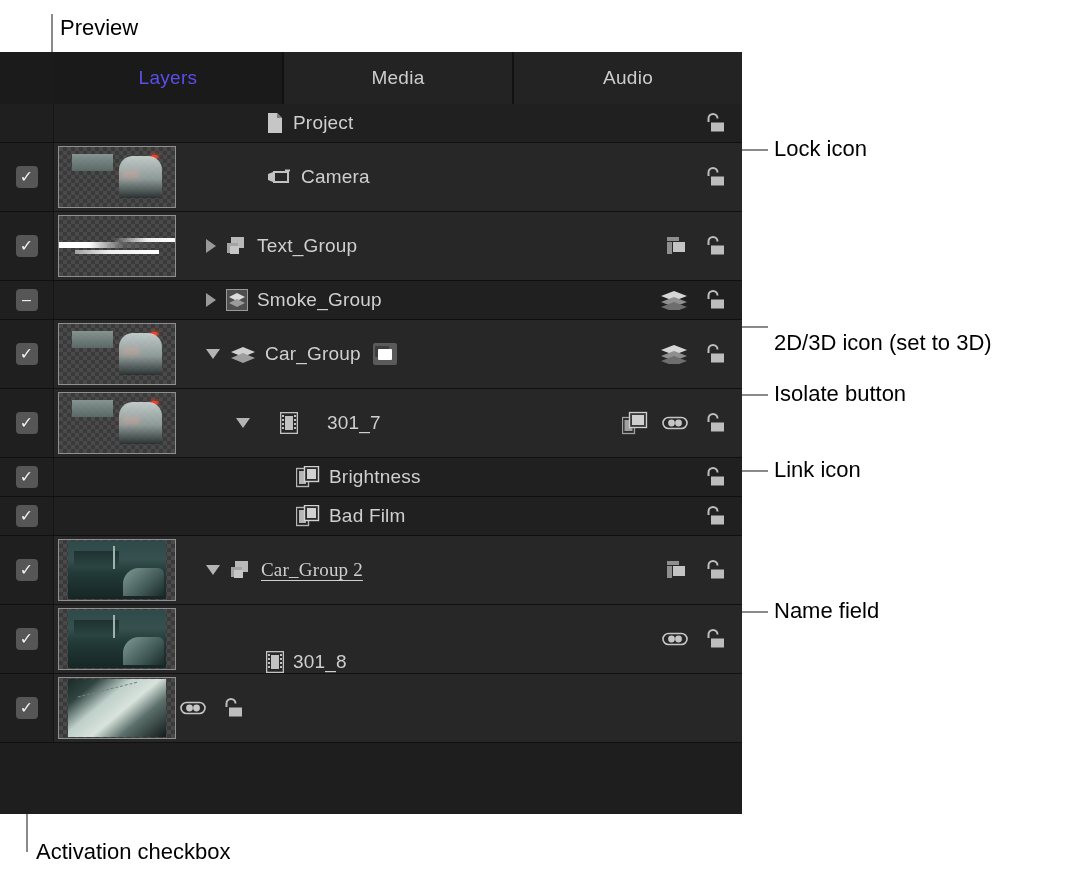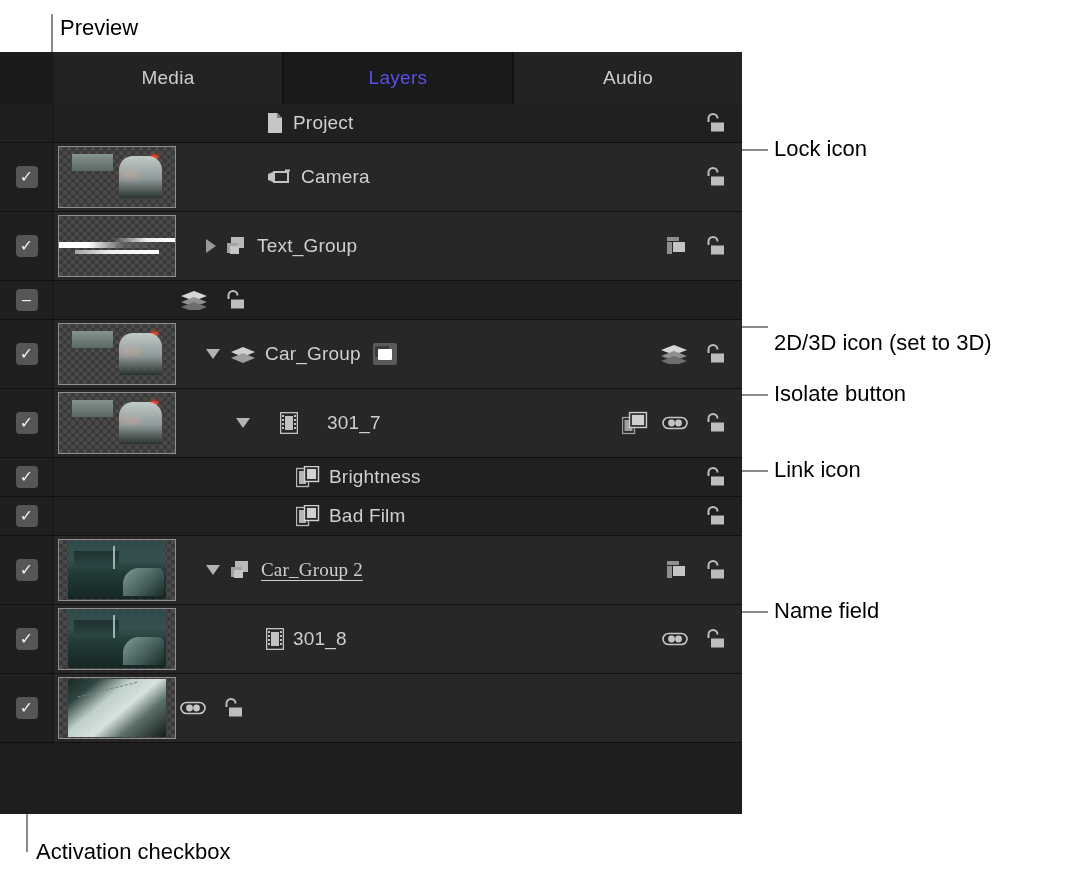--- a/index.html
+++ b/index.html
@@ -296,22 +296,22 @@
 <div class="leader" style="left:336px; top:611px; width:432px; height:2px;"></div>
 <div class="callout-label" style="left:774px; top:600px;">Name field</div>
 
 <div class="leader" style="left:26px; top:790px; width:2px; height:62px;"></div>
 <div class="callout-label" style="left:36px; top:841px;">Activation checkbox</div>
 
 <div id="layers-panel">
 
   <div class="tabbar">
     <div class="tab-gutter"></div>
+    <div class="tab active">Layers</div>
     <div class="tab">Media</div>
-    <div class="tab active">Layers</div>
     <div class="tab">Audio</div>
   </div>
 
   <div id="rows-container">
       <div class="row dark" style="height: 39px;">
         <div class="cell-check"></div>
         <div class="cell-thumb"></div>
         <div class="cell-main" style="padding-left: 56px;">
           <span class="disclosure none"></span>
           <span class="icon">
@@ -401,20 +401,31 @@
               <rect x="9" y="11.5" width="13" height="9" fill="#bdbdbd"></rect>
             </svg>
           </span>
         </div>
       </div>
       <div class="row dark" style="height: 39px;">
         <div class="cell-check">
           <div class="checkbox">–</div>
         </div>
         <div class="cell-thumb"></div>
+        <div class="cell-main" style="padding-left: 26px;">
+          <span class="disclosure closed"></span>
+          <span class="icon">
+            <svg width="22" height="22" viewBox="0 0 22 22" fill="none">
+              <rect x="0.5" y="0.5" width="21" height="21" fill="#4e4e4e" stroke="#9a9a9a"></rect>
+              <path d="M11 4 L19 8 L11 12 L3 8 Z" fill="#dcdcdc"></path>
+              <path d="M11 10 L19 14 L11 18 L3 14 Z" fill="#9b9b9b"></path>
+            </svg>
+          </span>
+          <span class="row-label">Smoke_Group</span>
+        </div>
         <div class="cell-right">
           <span class="icon" style="margin-right:0">
             <svg width="28" height="20" viewBox="0 0 28 20" fill="none">
               <path d="M14 1 L27 6 L14 11 L1 6 Z" fill="#d6d6d6"></path>
               <path d="M14 7 L27 12 L14 17 L1 12 Z" fill="#8f8f8f"></path>
               <path d="M14 12 L27 17 L14 22 L1 17 Z" fill="#6e6e6e"></path>
             </svg>
           </span>
           <span class="icon" style="margin-right:0">
             <svg width="24" height="24" viewBox="0 0 24 24" fill="none">
@@ -613,21 +624,21 @@
         <div class="cell-check">
           <div class="checkbox">✓</div>
         </div>
         <div class="cell-thumb">
           <div class="thumb">
             <div class="pic pic-parking inset">
               <div class="pole"></div>
             </div>
           </div>
         </div>
-        <div class="cell-main" style="padding-left: 56px;">
+        <div class="cell-main" style="padding-left: 56px; align-items: flex-end;">
           <span class="disclosure none"></span>
           <span class="icon">
             <svg width="18" height="22" viewBox="0 0 18 22" fill="none">
               <rect x="0.5" y="0.5" width="17" height="21" fill="none" stroke="#c2c2c2" stroke-width="1.6"></rect>
               <rect x="5" y="4" width="8" height="14" fill="#c2c2c2"></rect>
               <rect x="2" y="3" width="2" height="2" fill="#c2c2c2"></rect>
               <rect x="2" y="7" width="2" height="2" fill="#c2c2c2"></rect>
               <rect x="2" y="11" width="2" height="2" fill="#c2c2c2"></rect>
               <rect x="2" y="15" width="2" height="2" fill="#c2c2c2"></rect>
               <rect x="14" y="3" width="2" height="2" fill="#c2c2c2"></rect>

